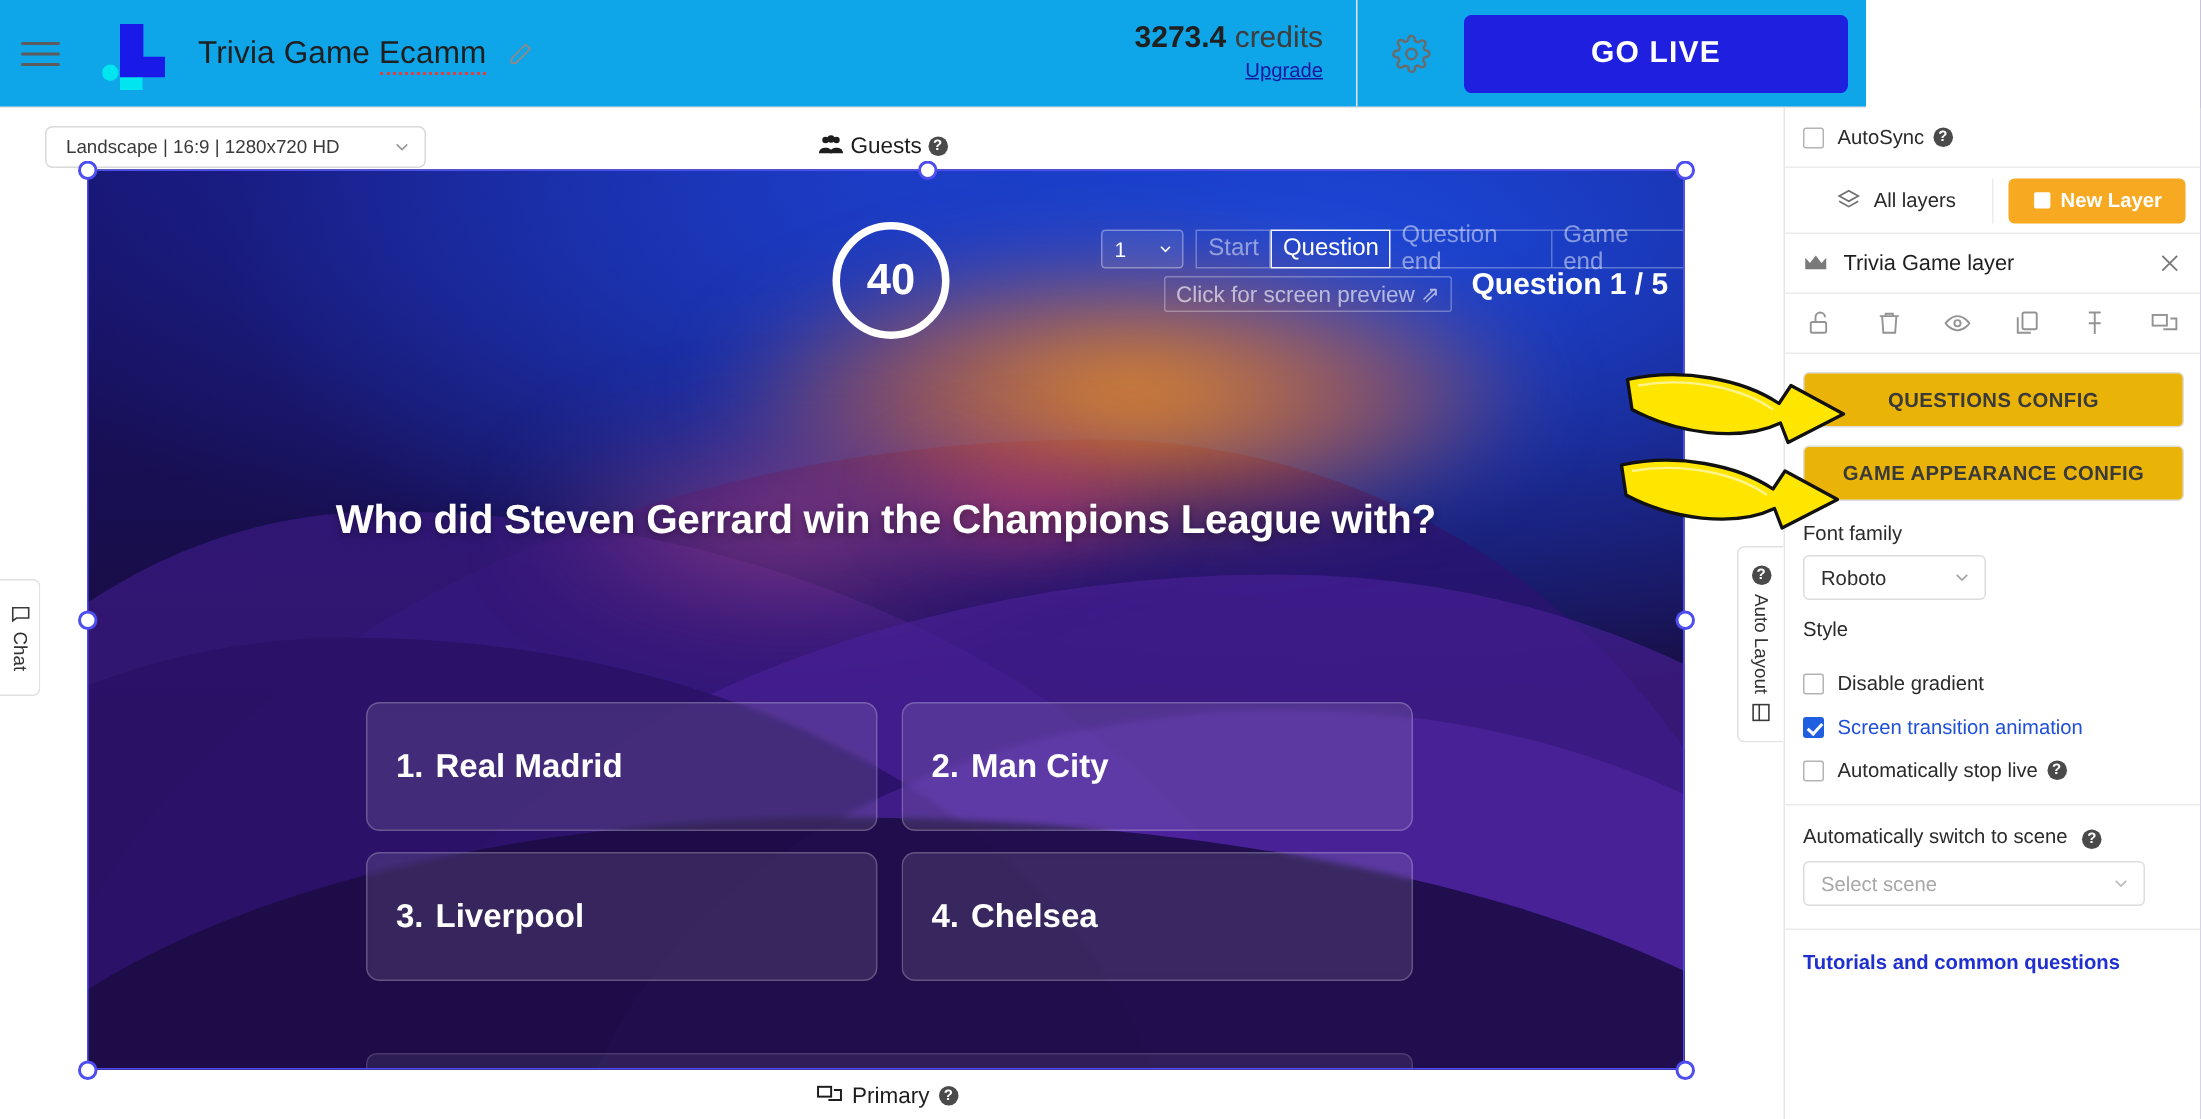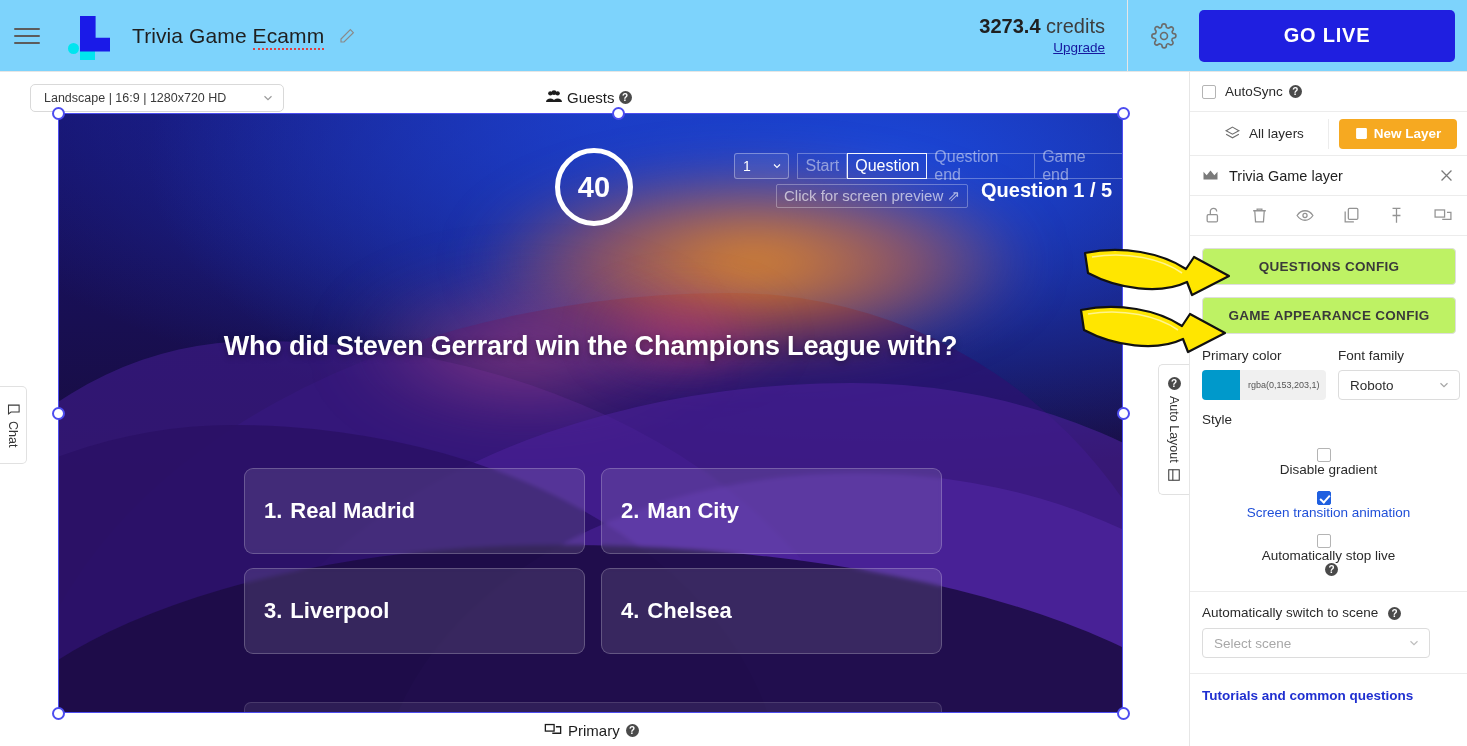--- a/index.html
+++ b/index.html
@@ -6,22 +6,22 @@
   html, body {
     width: 1467px; height: 746px;
     font-family: "Liberation Sans", sans-serif;
     background: #ffffff;
     overflow: hidden;
   }
   body { position: relative; }
 
   
   #topbar {
-    position: absolute; top: 0; left: 0; width: 1467px; height: 72px;
-    background: #7dd3fc; border-bottom: 1px solid #e6e6e6;
+    position: absolute; top: 0; left: 0; width: 1244px; height: 72px;
+    background: #0ea5e9; border-bottom: 1px solid #e6e6e6;
     display: flex; align-items: center;
   }
   #hamburger {
     margin-left: 14px; width: 30px; height: 30px;
     display: flex; flex-direction: column; justify-content: center; gap: 5px;
     cursor: pointer;
   }
   #hamburger i { display: block; height: 2px; background: #5c5c5c; border-radius: 1px; }
   #hamburger i:nth-child(1) { width: 26px; }
   #hamburger i:nth-child(2) { width: 26px; }
@@ -290,21 +290,21 @@
   #layer-close { margin-left: auto; cursor: pointer; }
 
   #layer-tools {
     height: 40px; display: flex; align-items: center; justify-content: space-between;
     padding: 0 14px; border-bottom: 1px solid #ececec;
   }
   #layer-tools .tool { cursor: pointer; opacity: .72; }
 
   .cfg-btn {
     margin: 12px 12px 0 12px; height: 37px; width: 254px;
-    border: 1px solid #dedede; border-radius: 4px; background: #bef264;
+    border: 1px solid #dedede; border-radius: 4px; background: #eab308;
     display: flex; align-items: center; justify-content: center;
     font-size: 13.5px; font-weight: bold; color: #3a3a3a; letter-spacing: .3px; cursor: pointer;
     font-family: "Liberation Sans", sans-serif;
   }
 
   .fieldrow { display: flex; gap: 12px; padding: 14px 12px 0 12px; }
   .field { display: flex; flex-direction: column; }
   .flabel { font-size: 13.5px; color: #2a2a2a; margin-bottom: 7px; }
   #color-control {
     width: 124px; height: 30px; background: #f0f0f0; border-radius: 4px;
@@ -316,21 +316,21 @@
     height: 30px; border: 1px solid #dcdcdc; border-radius: 4px; background: #fff;
     display: flex; align-items: center; padding: 0 8px 0 11px;
     font-size: 13.5px; color: #2d2d2d; cursor: pointer; text-align: center;
   }
   .sel .chev { margin-left: auto; }
   .sel.placeholder { color: #a8a8a8; }
   #font-sel { width: 122px; }
   #style-field { padding: 12px 12px 0 12px; }
   #style-sel { width: 254px; }
 
-  .checkrow { display: flex; align-items: center; padding: 14px 12px 0 12px; flex-direction: column; }
+  .checkrow { display: flex; align-items: center; padding: 14px 12px 0 12px; }
   .divider { height: 1px; background: #ececec; margin: 15px 0 0 0; }
   #scene-block { padding: 13px 20px 0 12px; }
   #scene-sel { width: 228px; margin-top: 8px; }
   #tut-link {
     padding: 14px 12px 0 12px; font-size: 13.5px; font-weight: bold;
     color: #1f2fd0; cursor: pointer;
   }
 
   
   .arrow { position: absolute; z-index: 30; pointer-events: none; }
@@ -546,27 +546,20 @@
       <rect x="2" y="5" width="12" height="9"></rect>
         <path d="M17 8h5v9H11"></path>
     </svg>
   </div>
 
   <div class="cfg-btn">QUESTIONS CONFIG</div>
   <div class="cfg-btn">GAME APPEARANCE CONFIG</div>
 
   <div class="fieldrow">
     <div class="field">
-      <span class="flabel">Primary color</span>
-      <div id="color-control">
-        <div id="color-swatch"></div>
-        <span id="color-value">rgba(0,153,203,1)</span>
-      </div>
-    </div>
-    <div class="field">
       <span class="flabel">Font family</span>
       <div class="sel" id="font-sel">
         <span>Roboto</span>
         <svg class="chev" width="14" height="14" viewBox="0 0 24 24" fill="none" stroke="#a5a5a5" stroke-width="2">
             <path d="M6 9l6 6 6-6"></path>
           </svg>
       </div>
     </div>
   </div>
 

